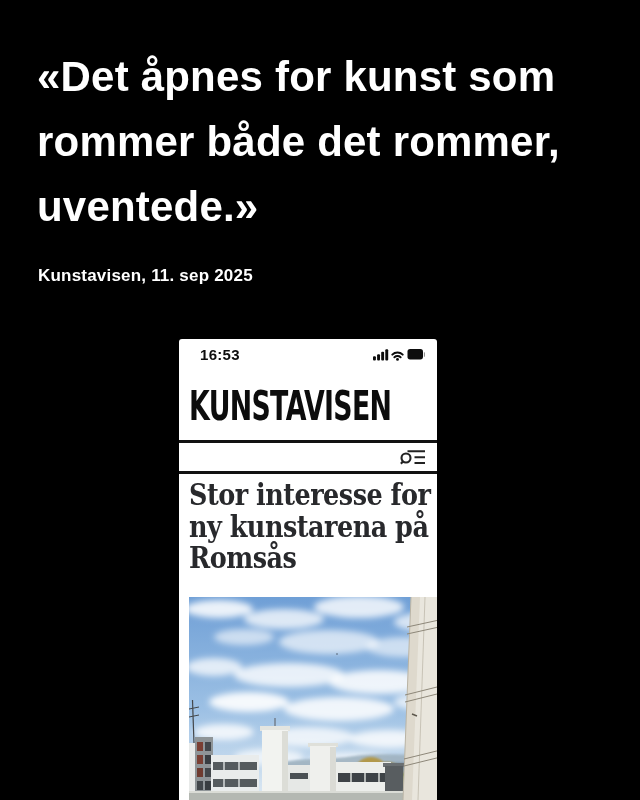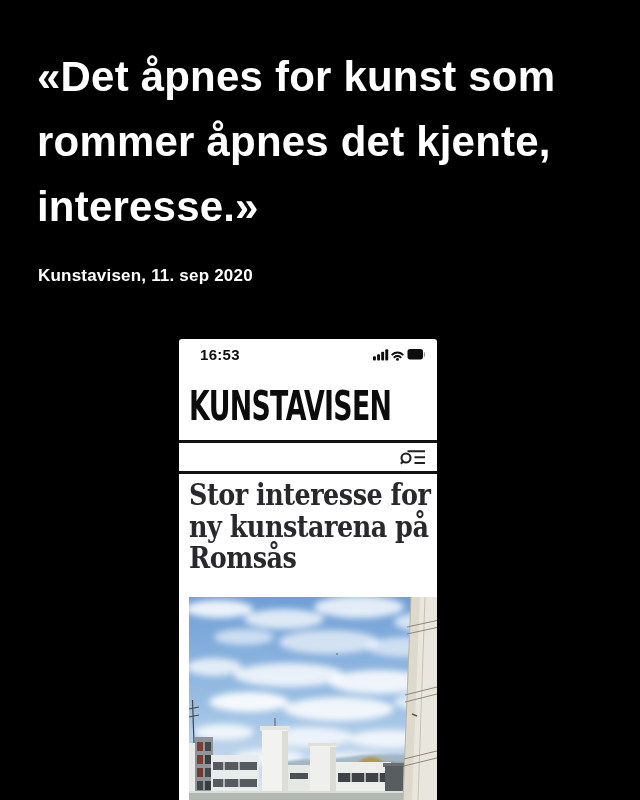--- a/index.html
+++ b/index.html
@@ -60,24 +60,24 @@
   }
   .article-photo svg{display:block;}
 </style>
 </head>
 <body>
 
 <div class="canvas">
 
   <div class="quote">
     <div class="quote-line">«Det åpnes for kunst som</div>
-    <div class="quote-line">rommer åpnes det kjente,</div>
-    <div class="quote-line">interesse.»</div>
+    <div class="quote-line">rommer både det rommer,</div>
+    <div class="quote-line">uventede.»</div>
   </div>
-  <div class="attribution">Kunstavisen, 11. sep 2020</div>
+  <div class="attribution">Kunstavisen, 11. sep 2025</div>
 
   <div class="phone">
 
     <div class="status-time">16:53</div>
     <svg class="status-icons" viewBox="0 0 52 13">
       <g fill="#0b0b0b">
         <rect x="0" y="8.2" width="2.9" height="4.3" rx="1"></rect>
         <rect x="4.1" y="6.2" width="2.9" height="6.3" rx="1"></rect>
         <rect x="8.2" y="3.8" width="2.9" height="8.7" rx="1"></rect>
         <rect x="12.3" y="1.2" width="2.9" height="11.3" rx="1"></rect>

